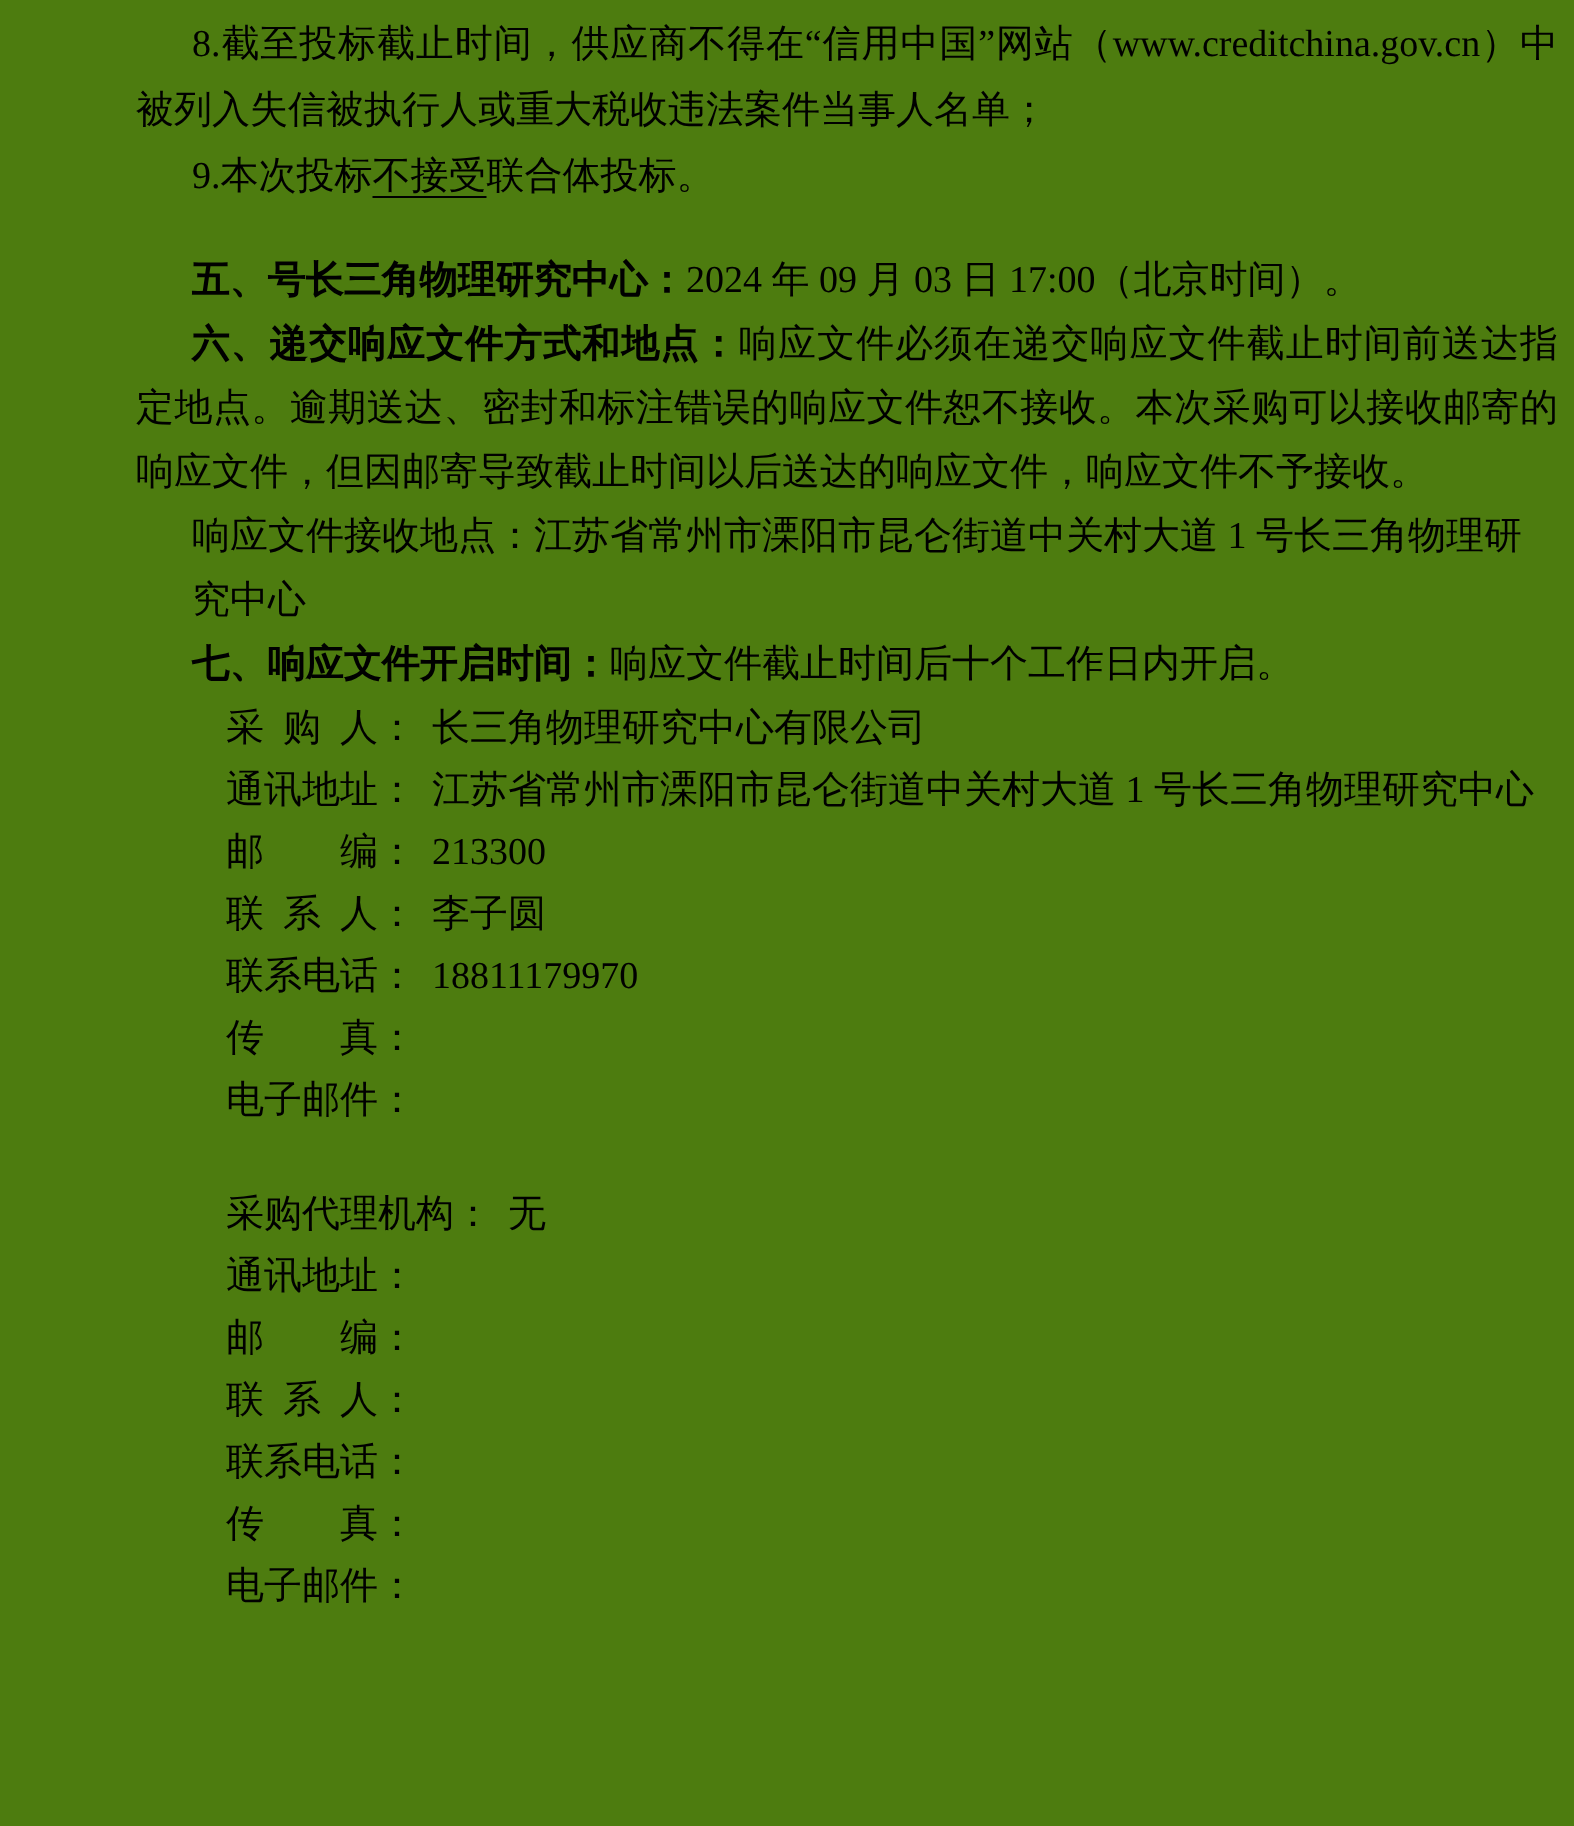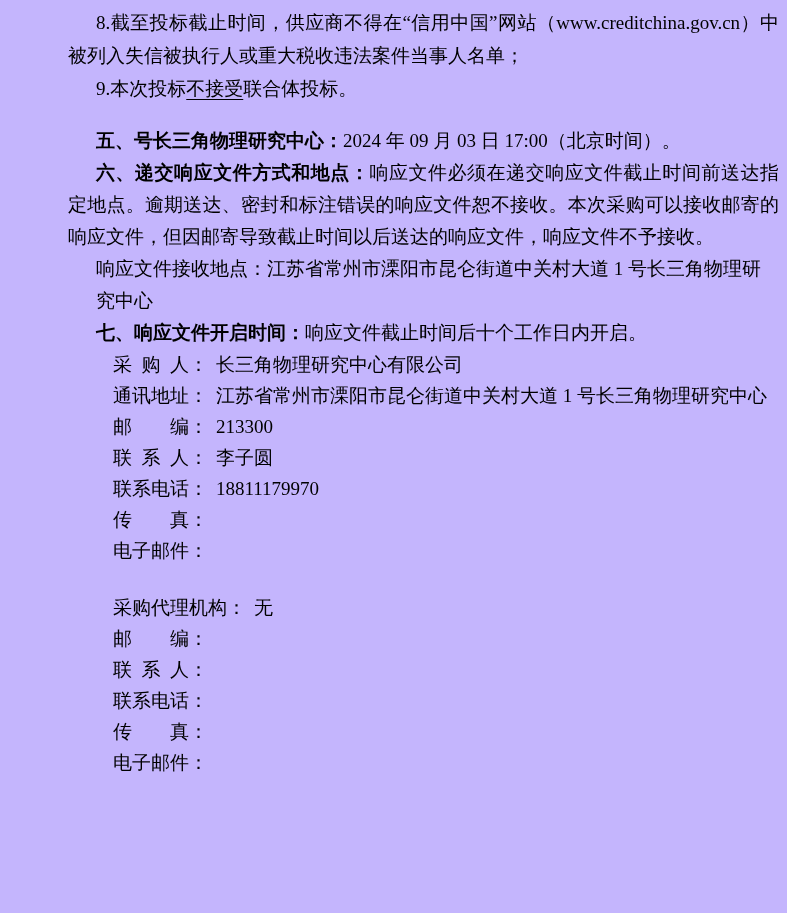--- a/index.html
+++ b/index.html
@@ -13,21 +13,21 @@
     color: #000000;
     font-family: "Liberation Serif", "DejaVu Serif", serif;
     font-size: 19px;
   }
   .page {
     box-sizing: border-box;
     width: 787px;
     height: 913px;
     padding: 6px 8px 0 68px;
     overflow: hidden;
-    background: #c4b5fd;
+    background: #4d7c0f;
   }
   .p {
     margin: 0;
     line-height: 33px;
     text-align: justify;
   }
   .p32 {
     margin: 0;
     line-height: 32px;
     text-align: justify;
@@ -116,20 +116,23 @@
     <p class="row">
       <span class="jl">电子邮件</span><span>：</span><span class="val"></span>
     </p>
   </div>
 
   <div class="contact-block agency-block">
     <p class="row">
       <span>采购代理机构</span><span>：</span><span class="val">无</span>
     </p>
     <p class="row">
+      <span class="jl">通讯地址</span><span>：</span><span class="val"></span>
+    </p>
+    <p class="row">
       <span class="jl">邮编</span><span>：</span><span class="val"></span>
     </p>
     <p class="row">
       <span class="jl">联系人</span><span>：</span><span class="val"></span>
     </p>
     <p class="row">
       <span class="jl">联系电话</span><span>：</span><span class="val"></span>
     </p>
     <p class="row">
       <span class="jl">传真</span><span>：</span><span class="val"></span>

